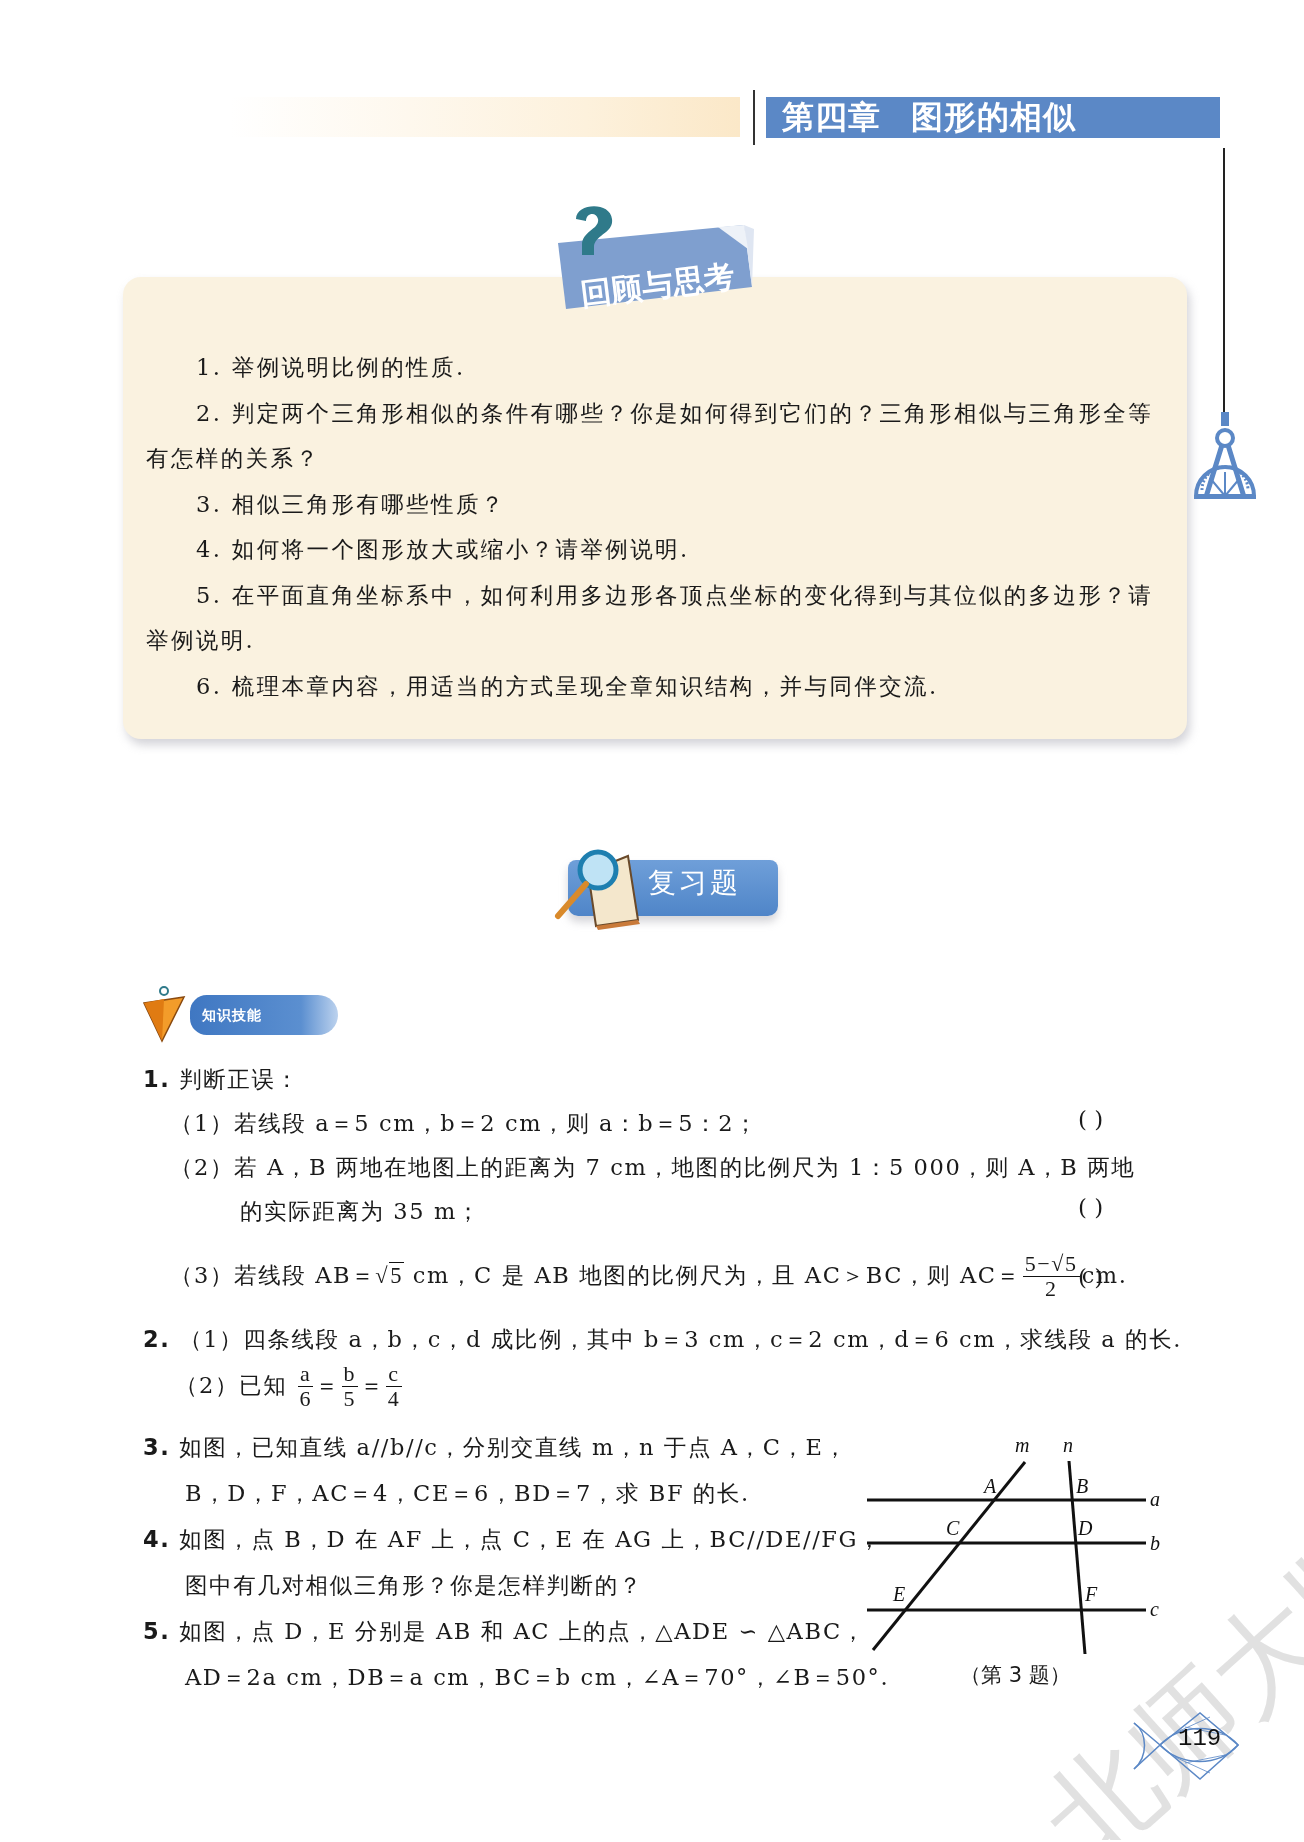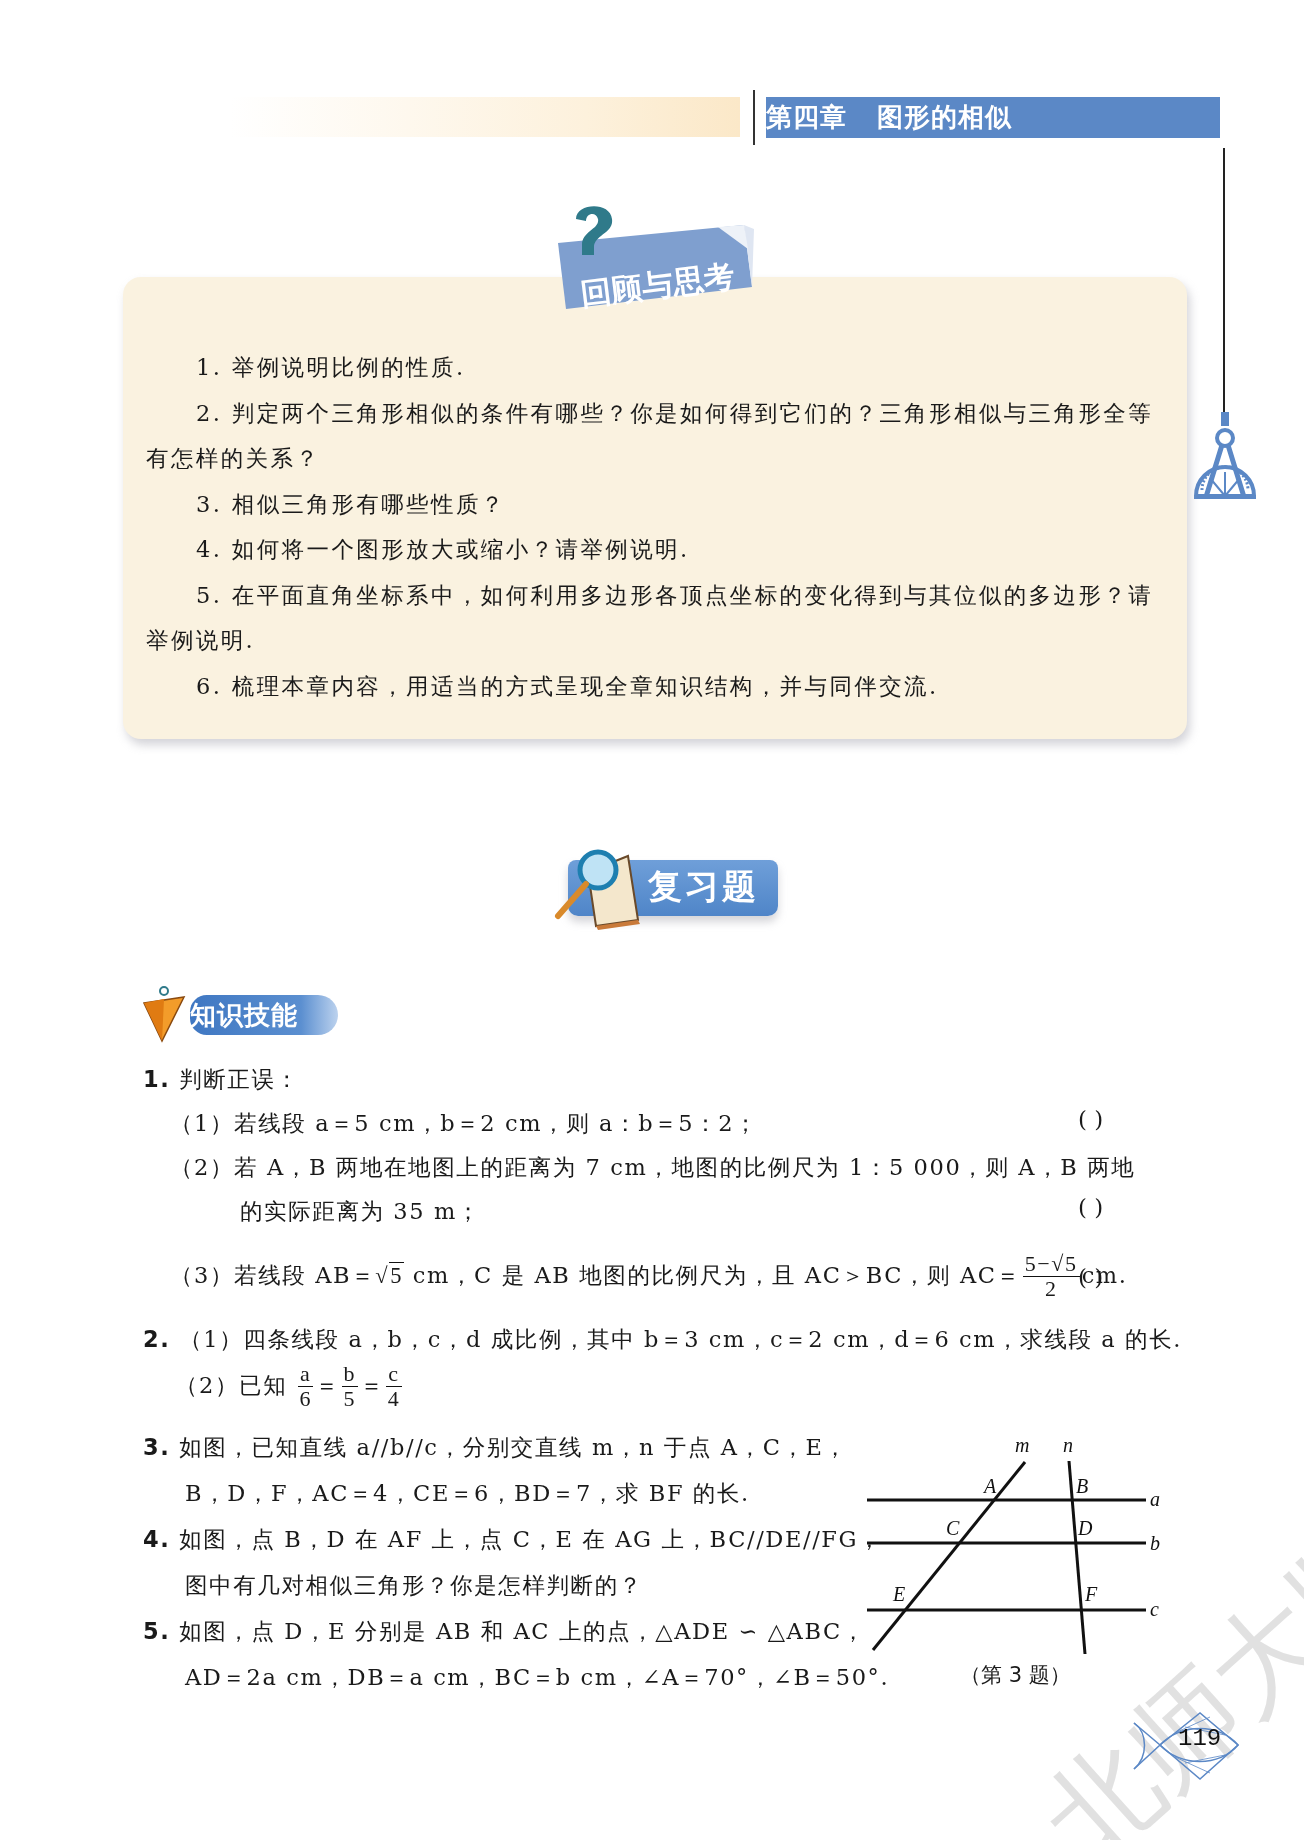--- a/index.html
+++ b/index.html
@@ -8,21 +8,21 @@
 
   
   .header-fade {
     position: absolute; left: 230px; top: 97px; width: 510px; height: 40px;
     background: linear-gradient(90deg, rgba(255,255,255,1) 0%, #fdf1dc 70%, #fbe8c8 100%);
   }
   .header-sep { position: absolute; left: 753px; top: 90px; width: 2px; height: 55px; background: #333; }
   .chapter-bar {
     position: absolute; left: 766px; top: 97px; width: 454px; height: 41px;
     background: #5b88c6; color: #fff; font-family: "DejaVu Sans", sans-serif;
-    font-size: 26px; font-weight: bold; line-height: 41px; padding-left: 0; letter-spacing: 1px;
+    font-size: 32px; font-weight: bold; line-height: 41px; padding-left: 16px; letter-spacing: 1px;
   }
   .chapter-bar .gap { display: inline-block; width: 30px; }
   .right-rule { position: absolute; left: 1223px; top: 148px; width: 2px; height: 270px; background: #222; }
   .compass-icon { position: absolute; left: 1192px; top: 412px; width: 66px; height: 90px; }
 
   
   .review-panel {
     position: absolute; left: 123px; top: 277px; width: 1064px; height: 462px;
     background: #faf2e0; border-radius: 18px;
     box-shadow: 3px 6px 10px rgba(160,160,170,0.45);
@@ -33,30 +33,30 @@
 
   
   .exercise-banner { position: absolute; left: 538px; top: 842px; width: 260px; height: 90px; }
   .banner-box {
     position: absolute; left: 30px; top: 18px; width: 210px; height: 56px;
     background: linear-gradient(180deg, #6f9fd9, #4f85c8); border-radius: 8px 8px 10px 10px;
     box-shadow: 0 6px 8px rgba(150,150,160,0.4);
   }
   .banner-title {
     position: absolute; left: 110px; top: 22px; color: #fff; font-family: "DejaVu Sans", sans-serif;
-    font-size: 34px; font-weight: bold; letter-spacing: 3px;
+    font-size: 28px; font-weight: normal; letter-spacing: 3px;
   }
 
   
   .skills-label { position: absolute; left: 142px; top: 985px; width: 210px; height: 60px; }
   .skills-pill {
     position: absolute; left: 48px; top: 10px; width: 148px; height: 40px;
     background: linear-gradient(90deg, #3f77c2 0%, #5b8fd0 75%, #bcd2ee 100%);
     border-radius: 20px 24px 24px 20px; color: #fff; font-family: "DejaVu Sans", sans-serif;
-    font-size: 26px; font-weight: bold; line-height: 40px; letter-spacing: 1px;
+    font-size: 14px; font-weight: bold; line-height: 40px; padding-left: 12px; letter-spacing: 1px;
   }
 
   
   .ex { position: absolute; font-size: 22.5px; letter-spacing: 1.6px; white-space: nowrap; }
   .ex .num { font-weight: bold; font-family: "DejaVu Sans", sans-serif; }
   .paren { position: absolute; font-size: 23px; }
   .frac { display: inline-block; vertical-align: middle; text-align: center; font-family: "Liberation Serif", serif; font-size: 22px; line-height: 24px; margin: 0 2px; }
   .frac .top { display: block; border-bottom: 1.5px solid #111; padding: 0 2px; }
   .frac .bot { display: block; }
   .sqrt { font-family: "Liberation Serif", serif; }

